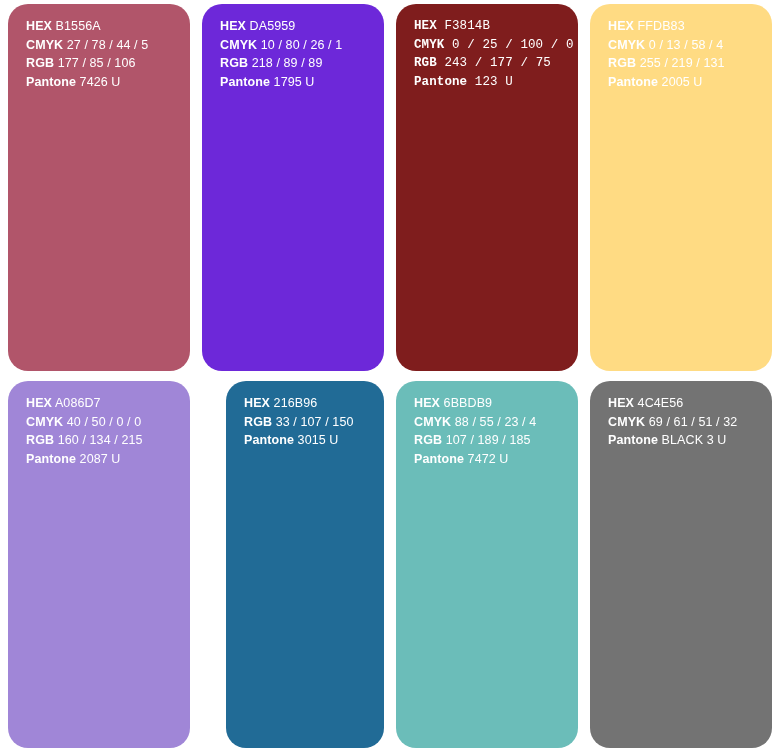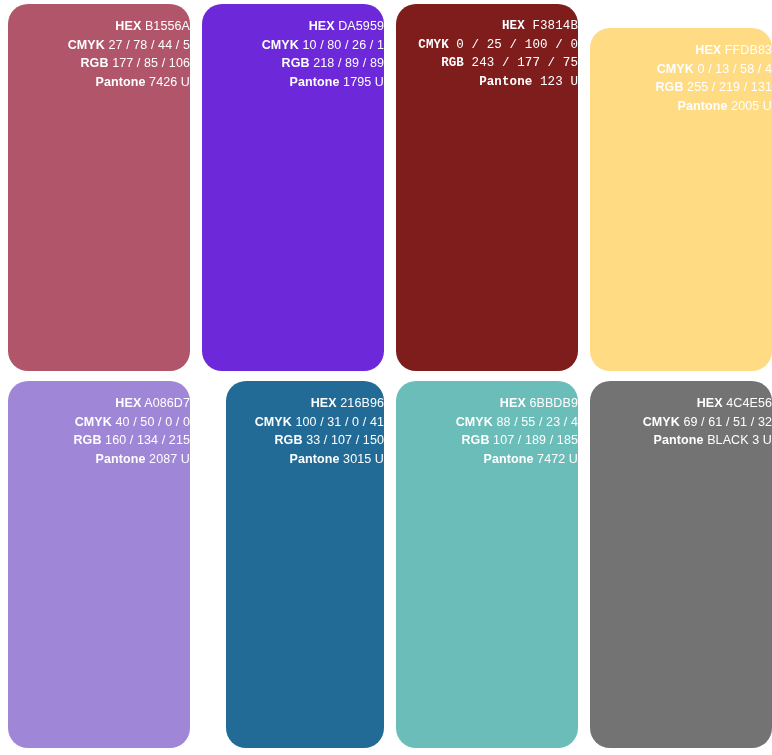--- a/index.html
+++ b/index.html
@@ -22,21 +22,20 @@
     grid-template-rows: repeat(2, 1fr);
     column-gap: 12px;
     row-gap: 10px;
   }
 
   .swatch-card {
     position: relative;
     border-radius: 20px;
     padding: 14px 0 0 18px;
     overflow: hidden;
-    text-align: right;
   }
 
   .swatch-lines {
     display: flex;
     flex-direction: column;
     gap: 1px;
   }
 
   .swatch-line {
     font-size: 12.5px;
@@ -75,40 +74,39 @@
       </div>
     </div>
     <div class="swatch-card" style="background: #7f1d1d; font-family: Liberation Mono, monospace;">
       <div class="swatch-lines">
         <div class="swatch-line"><span class="swatch-label">HEX</span><span class="swatch-value"> F3814B</span></div>
         <div class="swatch-line"><span class="swatch-label">CMYK</span><span class="swatch-value"> 0 / 25 / 100 / 0</span></div>
         <div class="swatch-line"><span class="swatch-label">RGB</span><span class="swatch-value"> 243 / 177 / 75</span></div>
         <div class="swatch-line"><span class="swatch-label">Pantone</span><span class="swatch-value"> 123 U</span></div>
       </div>
     </div>
-    <div class="swatch-card" style="background: rgb(255, 219, 131); margin-top: 24px;">
+    <div class="swatch-card" style="background: rgb(255, 219, 131);">
       <div class="swatch-lines">
         <div class="swatch-line"><span class="swatch-label">HEX</span><span class="swatch-value"> FFDB83</span></div>
         <div class="swatch-line"><span class="swatch-label">CMYK</span><span class="swatch-value"> 0 / 13 / 58 / 4</span></div>
         <div class="swatch-line"><span class="swatch-label">RGB</span><span class="swatch-value"> 255 / 219 / 131</span></div>
         <div class="swatch-line"><span class="swatch-label">Pantone</span><span class="swatch-value"> 2005 U</span></div>
       </div>
     </div>
     <div class="swatch-card" style="background: rgb(160, 134, 215);">
       <div class="swatch-lines">
         <div class="swatch-line"><span class="swatch-label">HEX</span><span class="swatch-value"> A086D7</span></div>
         <div class="swatch-line"><span class="swatch-label">CMYK</span><span class="swatch-value"> 40 / 50 / 0 / 0</span></div>
         <div class="swatch-line"><span class="swatch-label">RGB</span><span class="swatch-value"> 160 / 134 / 215</span></div>
         <div class="swatch-line"><span class="swatch-label">Pantone</span><span class="swatch-value"> 2087 U</span></div>
       </div>
     </div>
     <div class="swatch-card" style="background: rgb(33, 107, 150); margin-left: 24px;">
       <div class="swatch-lines">
         <div class="swatch-line"><span class="swatch-label">HEX</span><span class="swatch-value"> 216B96</span></div>
-        <div class="swatch-line"><span class="swatch-label">CMYK</span><span class="swatch-value"> 100 / 31 / 0 / 41</span></div>
         <div class="swatch-line"><span class="swatch-label">RGB</span><span class="swatch-value"> 33 / 107 / 150</span></div>
         <div class="swatch-line"><span class="swatch-label">Pantone</span><span class="swatch-value"> 3015 U</span></div>
       </div>
     </div>
     <div class="swatch-card" style="background: rgb(107, 189, 185);">
       <div class="swatch-lines">
         <div class="swatch-line"><span class="swatch-label">HEX</span><span class="swatch-value"> 6BBDB9</span></div>
         <div class="swatch-line"><span class="swatch-label">CMYK</span><span class="swatch-value"> 88 / 55 / 23 / 4</span></div>
         <div class="swatch-line"><span class="swatch-label">RGB</span><span class="swatch-value"> 107 / 189 / 185</span></div>
         <div class="swatch-line"><span class="swatch-label">Pantone</span><span class="swatch-value"> 7472 U</span></div>

